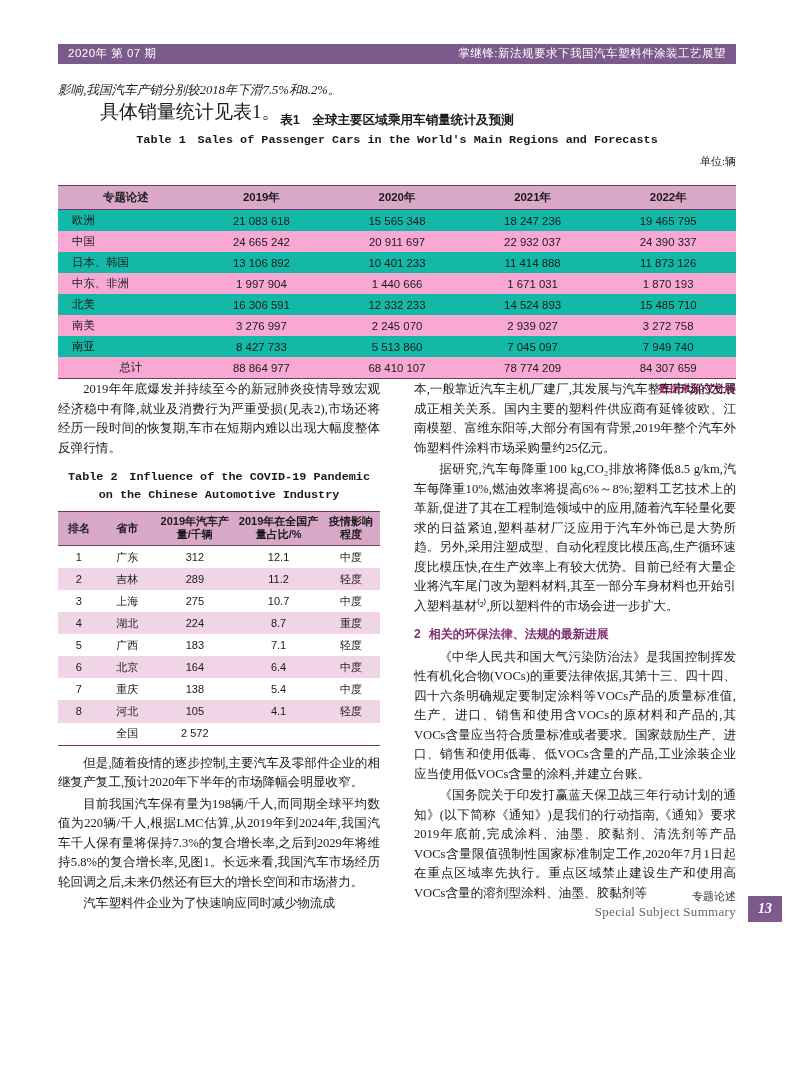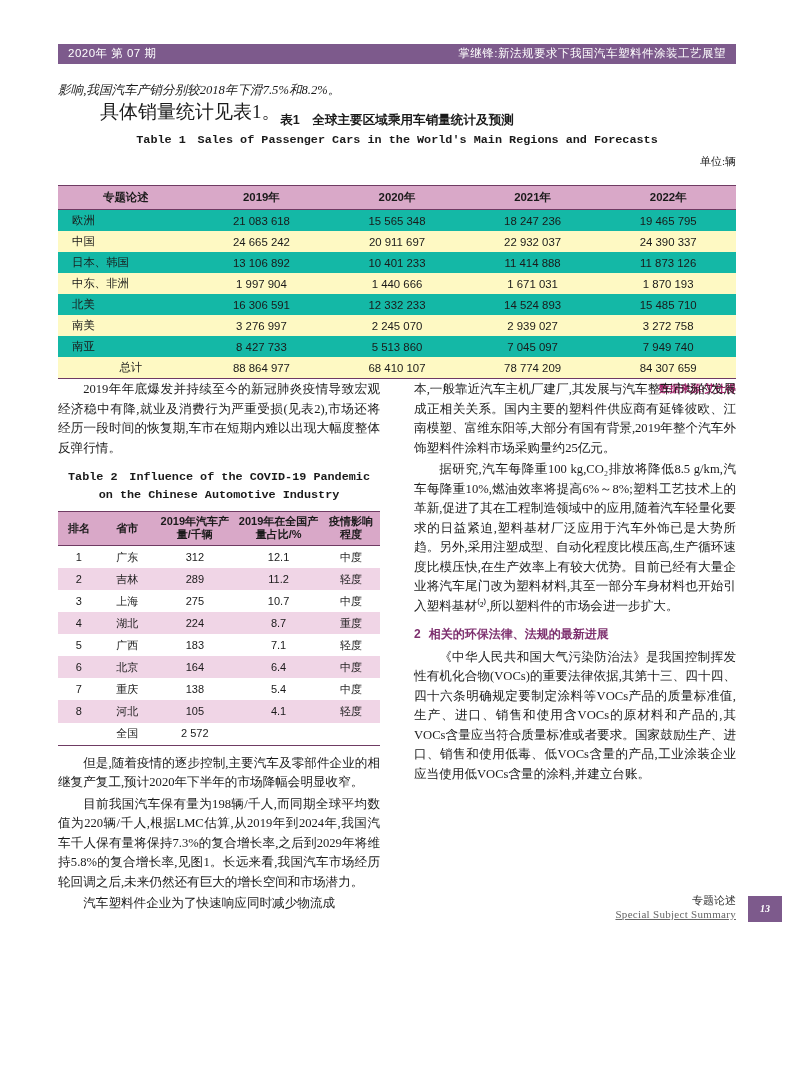--- a/index.html
+++ b/index.html
@@ -114,21 +114,21 @@
     border-top: 1.6px solid #6f3b63;
     border-bottom: 1px solid #6f3b63;
     font-weight: bold;
     padding: 4px 4px;
     text-align: center;
   }
   table.data td {
     padding: 3px 4px;
     text-align: center;
   }
-  table.data tr.alt td { background: #fef9c3; }
+  table.data tr.alt td { background: #f9a8d4; }
   table.data tr.plain td { background: #14b8a6; }
   table.data td.name { text-align: left; padding-left: 14px; }
   table.data tr.last td {
     border-bottom: 1.6px solid #6f3b63;
     text-align: center;
   }
   .src {
     text-align: right;
     font-size: 10.5px;
     color: #a3246b;
@@ -178,35 +178,34 @@
     bottom: 22px;
     right: 58px;
     text-align: right;
   }
   .footer .fcn {
     font-size: 11px;
     color: #333;
     font-family: "Liberation Sans", sans-serif;
   }
   .footer .fen {
-    font-size: 11px;
+    font-size: 13px;
     color: #666;
     font-family: "Liberation Serif", serif;
     letter-spacing: 0.3px;
-    text-decoration: underline;
   }
   .pagebox {
     position: absolute;
     bottom: 20px;
     right: 12px;
     width: 34px;
     height: 26px;
     background: #7d5a8c;
     color: #fff;
-    font-size: 10px;
+    font-size: 14px;
     font-weight: bold;
     font-style: italic;
     font-family: "Liberation Serif", serif;
     text-align: center;
     line-height: 26px;
   }
   .footer-wrap {
     position: absolute;
     bottom: 0;
     left: 0;
@@ -398,20 +397,21 @@
       <p class="body">汽车塑料件企业为了快速响应同时减少物流成</p>
     </div>
 
     <div class="col-right">
       <p class="body noindent">本,一般靠近汽车主机厂建厂,其发展与汽车整车市场的发展成正相关关系。国内主要的塑料件供应商有延锋彼欧、江南模塑、富维东阳等,大部分有国有背景,2019年整个汽车外饰塑料件涂料市场采购量约25亿元。</p>
       <p class="body">据研究,汽车每降重100 kg,CO₂排放将降低8.5 g/km,汽车每降重10%,燃油效率将提高6%～8%;塑料工艺技术上的革新,促进了其在工程制造领域中的应用,随着汽车轻量化要求的日益紧迫,塑料基材厂泛应用于汽车外饰已是大势所趋。另外,采用注塑成型、自动化程度比模压高,生产循环速度比模压快,在生产效率上有较大优势。目前已经有大量企业将汽车尾门改为塑料材料,其至一部分车身材料也开始引入塑料基材⁽²⁾,所以塑料件的市场会进一步扩大。</p>
       <h2 class="section">
         <span class="num">2</span><span>相关的环保法律、法规的最新进展</span>
       </h2>
       <p class="body">《中华人民共和国大气污染防治法》是我国控制挥发性有机化合物(VOCs)的重要法律依据,其第十三、四十四、四十六条明确规定要制定涂料等VOCs产品的质量标准值,生产、进口、销售和使用含VOCs的原材料和产品的,其VOCs含量应当符合质量标准或者要求。国家鼓励生产、进口、销售和使用低毒、低VOCs含量的产品,工业涂装企业应当使用低VOCs含量的涂料,并建立台账。</p>
+      <p class="body">《国务院关于印发打赢蓝天保卫战三年行动计划的通知》(以下简称《通知》)是我们的行动指南,《通知》要求2019年底前,完成涂料、油墨、胶黏剂、清洗剂等产品VOCs含量限值强制性国家标准制定工作,2020年7月1日起在重点区域率先执行。重点区域禁止建设生产和使用高VOCs含量的溶剂型涂料、油墨、胶黏剂等</p>
     </div>
 
     <div class="clear"></div>
   </div>
 
   <div class="footer-wrap">
     <div class="footer">
       <div class="fcn">专题论述</div>
       <div class="fen">Special Subject Summary</div>
     </div>

